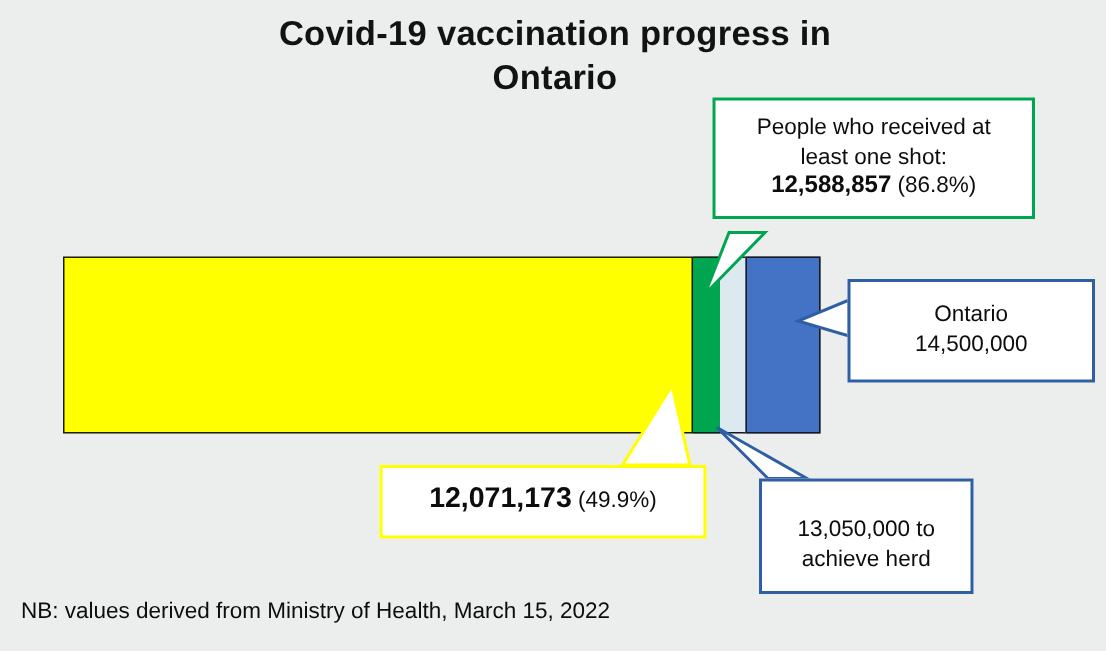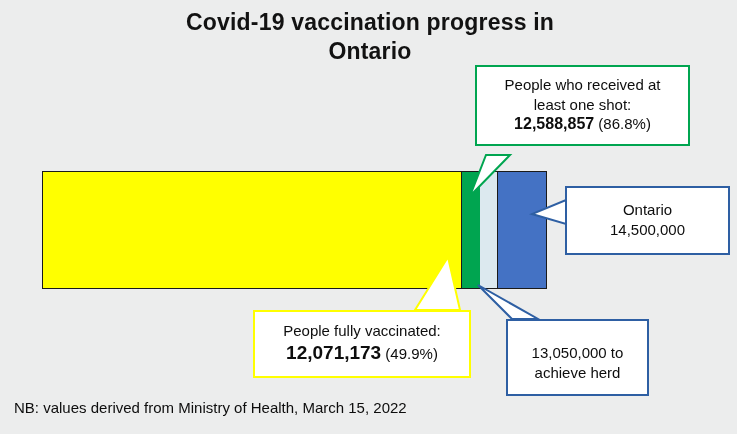--- a/index.html
+++ b/index.html
@@ -186,21 +186,20 @@
       <span>(86.8%)</span>
     </div>
   </div>
 
   <div class="callout" id="callout-pop">
     <div>Ontario</div>
     <div>14,500,000</div>
   </div>
 
   <div class="callout" id="callout-full">
-    <div>People fully vaccinated:</div>
     <div>
       <span class="big">12,071,173</span>
       <span>(49.9%)</span>
     </div>
   </div>
 
   <div class="callout" id="callout-herd">
     <div>13,050,000 to</div>
     <div>achieve herd</div>
   </div>

